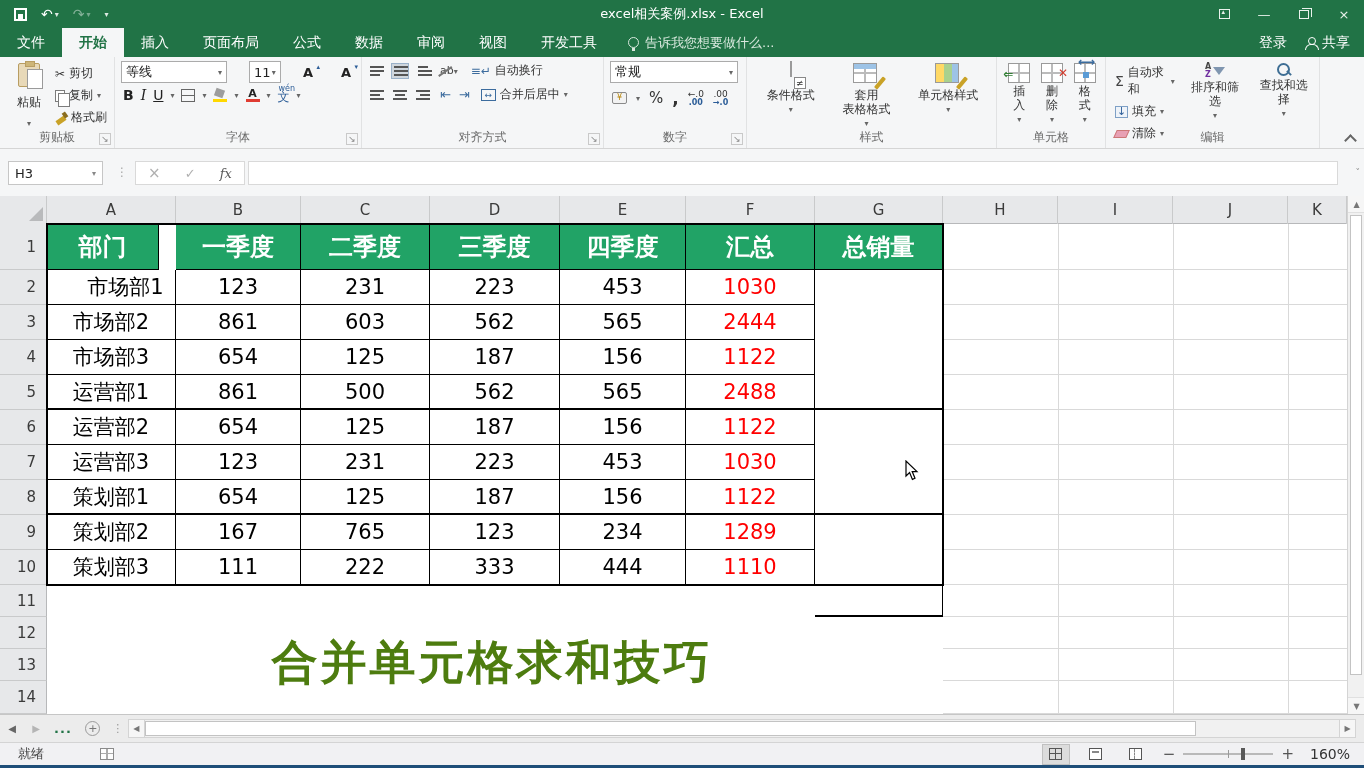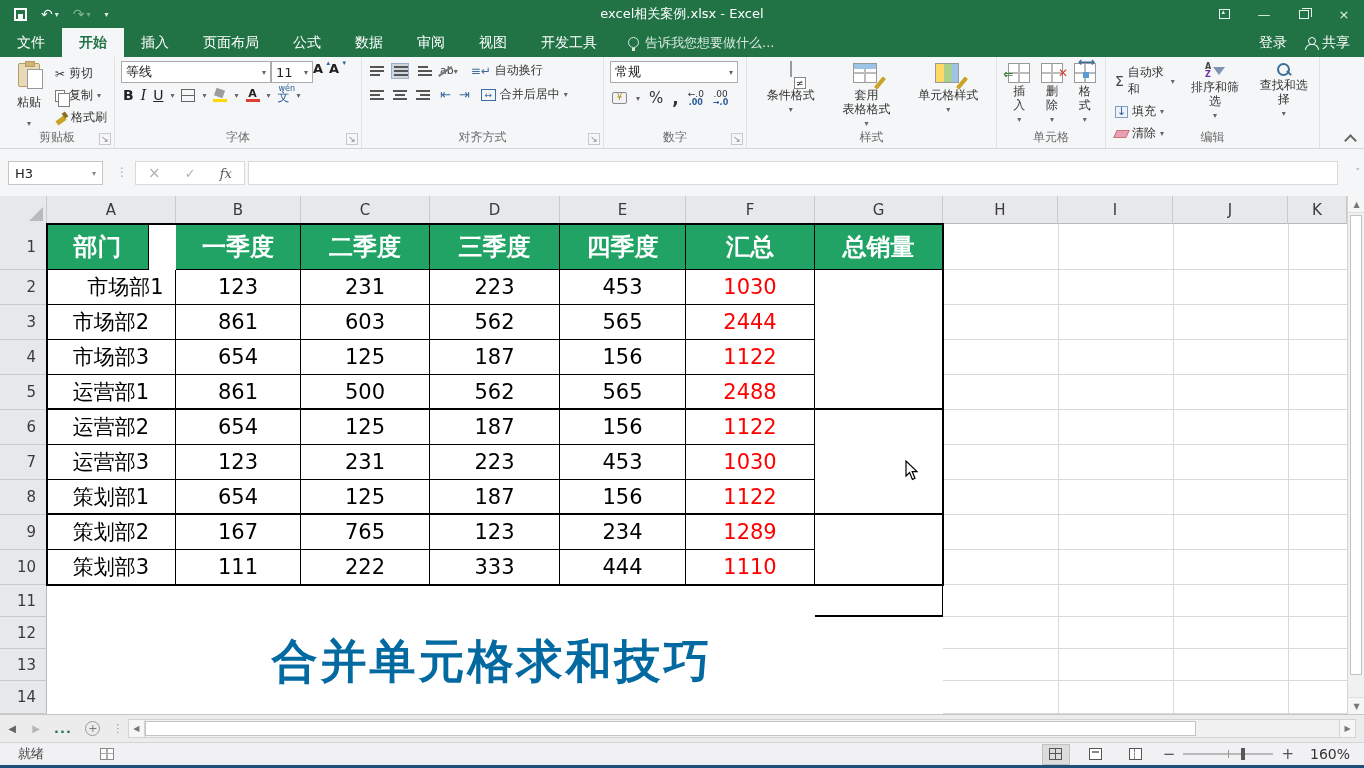--- a/index.html
+++ b/index.html
@@ -63,21 +63,21 @@
   .copy-ic::after { content:""; position:absolute; left:2px; top:2px; width:10px; height:12px; border:1px solid #7c7c7c; background:#fff; }
   .brush-ic { width:12px; height:12px; position:relative; }
   .brush-ic::before { content:""; position:absolute; left:1px; top:6px; width:10px; height:5px; background:#c9a227; transform:rotate(-35deg); }
   .brush-ic::after { content:""; position:absolute; right:0; top:0; width:4px; height:6px; background:#8a6d1f; transform:rotate(-35deg); }
 
   
   .g-font { width:247px; display:flex; flex-direction:column; gap:4px; }
   .selbox { background:#fff; border:1px solid #ababab; height:22px; display:flex; align-items:center;
             padding:0 4px; font-size:13px; color:#222; }
   .selbox .dd { margin-left:auto; font-size:8px; color:#666; }
-  .fontrow1 { display:flex; gap:0; }
+  .fontrow1 { display:flex; gap:22px; align-items:center; }
   .fontrow2 { display:flex; gap:7px; align-items:center; padding-left:2px; }
   .fmt-b { font-weight:bold; font-size:14px; }
   .fmt-i { font-style:italic; font-size:14px; font-family:"DejaVu Serif",serif; }
   .fmt-u { text-decoration:underline; font-size:14px; }
   .grid-ic { width:14px; height:13px; border:1px solid #666;
              background:linear-gradient(#0000 46%,#666 46%,#666 54%,#0000 54%),
                         linear-gradient(90deg,#0000 46%,#666 46%,#666 54%,#0000 54%); }
   .fill-ic { width:14px; height:13px; position:relative; }
   .fill-ic::before { content:""; position:absolute; left:2px; top:0; width:9px; height:8px; background:#9d9d9d; transform:rotate(20deg); }
   .fill-ic::after { content:""; position:absolute; left:0; bottom:0; width:14px; height:3px; background:#ffd800; }
@@ -179,22 +179,22 @@
   .rowhdr { width:47px; border-right:1px solid #b7b8ba; border-bottom:1px solid #c9cacb; background:#e7e8ea;
             display:flex; align-items:center; justify-content:flex-end; padding-right:10px; font-size:15px; color:#3b3b3b; }
   .gridline-v { position:absolute; width:1px; background:#d9d9d9; }
   .gridline-h { position:absolute; height:1px; background:#d9d9d9; }
   .cell { position:absolute; display:flex; align-items:center; justify-content:center;
           font-size:21px; color:#000; border-right:1px solid #000; border-bottom:1px solid #000; background:#fff; }
   .cell.hdr { background:#21a366; color:#fff; font-weight:bold; font-size:24px; }
   .cell.total { color:#ff0000; }
   .cell.thick { border-bottom-width:2px; }
   .tbl-outline { position:absolute; border:2px solid #000; pointer-events:none; }
-  .banner { position:absolute; color:#0369a1; font-weight:bold; font-size:46px; letter-spacing:3px;
-            white-space:nowrap; text-align:center;font-family:Liberation Serif, serif; }
+  .banner { position:absolute; color:#4d7c0f; font-weight:bold; font-size:46px; letter-spacing:3px;
+            white-space:nowrap; text-align:center; }
 
   
   .vscroll { position:absolute; right:0; top:196px; width:17px; height:518px; background:#f1f1f1; border-left:1px solid #d4d4d4; }
   .vs-btn { width:17px; height:17px; display:flex; align-items:center; justify-content:center; font-size:8px; color:#777;
             background:#f6f6f6; border-bottom:1px solid #e0e0e0; }
   .vs-thumb { position:absolute; left:2px; top:19px; width:12px; height:460px; background:#fff; border:1px solid #c3c3c3; }
   .vs-btn.bot { position:absolute; bottom:0; border-top:1px solid #e0e0e0; border-bottom:none; }
 
   
   .sheetbar { position:absolute; left:0; top:714px; width:1364px; height:28px; background:#ececec;
@@ -573,21 +573,21 @@
       <div class="rowhdr" style="height: 35px;">7</div>
       <div class="rowhdr" style="height: 35px;">8</div>
       <div class="rowhdr" style="height: 35px;">9</div>
       <div class="rowhdr" style="height: 35px;">10</div>
       <div class="rowhdr" style="height: 32px;">11</div>
       <div class="rowhdr" style="height: 32px;">12</div>
       <div class="rowhdr" style="height: 32px;">13</div>
       <div class="rowhdr" style="height: 33px;">14</div>
     </div>
   <div id="table-layer">
-      <div class="cell hdr" style="left: 47px; top: 28px; width: 102px; height: 46px;">部门</div>
+      <div class="cell hdr" style="left: 47px; top: 28px; width: 112px; height: 46px;">部门</div>
       <div class="cell hdr" style="left: 176px; top: 28px; width: 125px; height: 46px;">一季度</div>
       <div class="cell hdr" style="left: 301px; top: 28px; width: 129px; height: 46px;">二季度</div>
       <div class="cell hdr" style="left: 430px; top: 28px; width: 130px; height: 46px;">三季度</div>
       <div class="cell hdr" style="left: 560px; top: 28px; width: 126px; height: 46px;">四季度</div>
       <div class="cell hdr" style="left: 686px; top: 28px; width: 129px; height: 46px;">汇总</div>
       <div class="cell hdr" style="left: 815px; top: 28px; width: 128px; height: 46px;">总销量</div>
       <div class="cell" style="left: 47px; top: 74px; width: 129px; height: 35px; padding-left: 29px;">市场部1</div>
       <div class="cell" style="left: 176px; top: 74px; width: 125px; height: 35px;">123</div>
       <div class="cell" style="left: 301px; top: 74px; width: 129px; height: 35px;">231</div>
       <div class="cell" style="left: 430px; top: 74px; width: 130px; height: 35px;">223</div>

